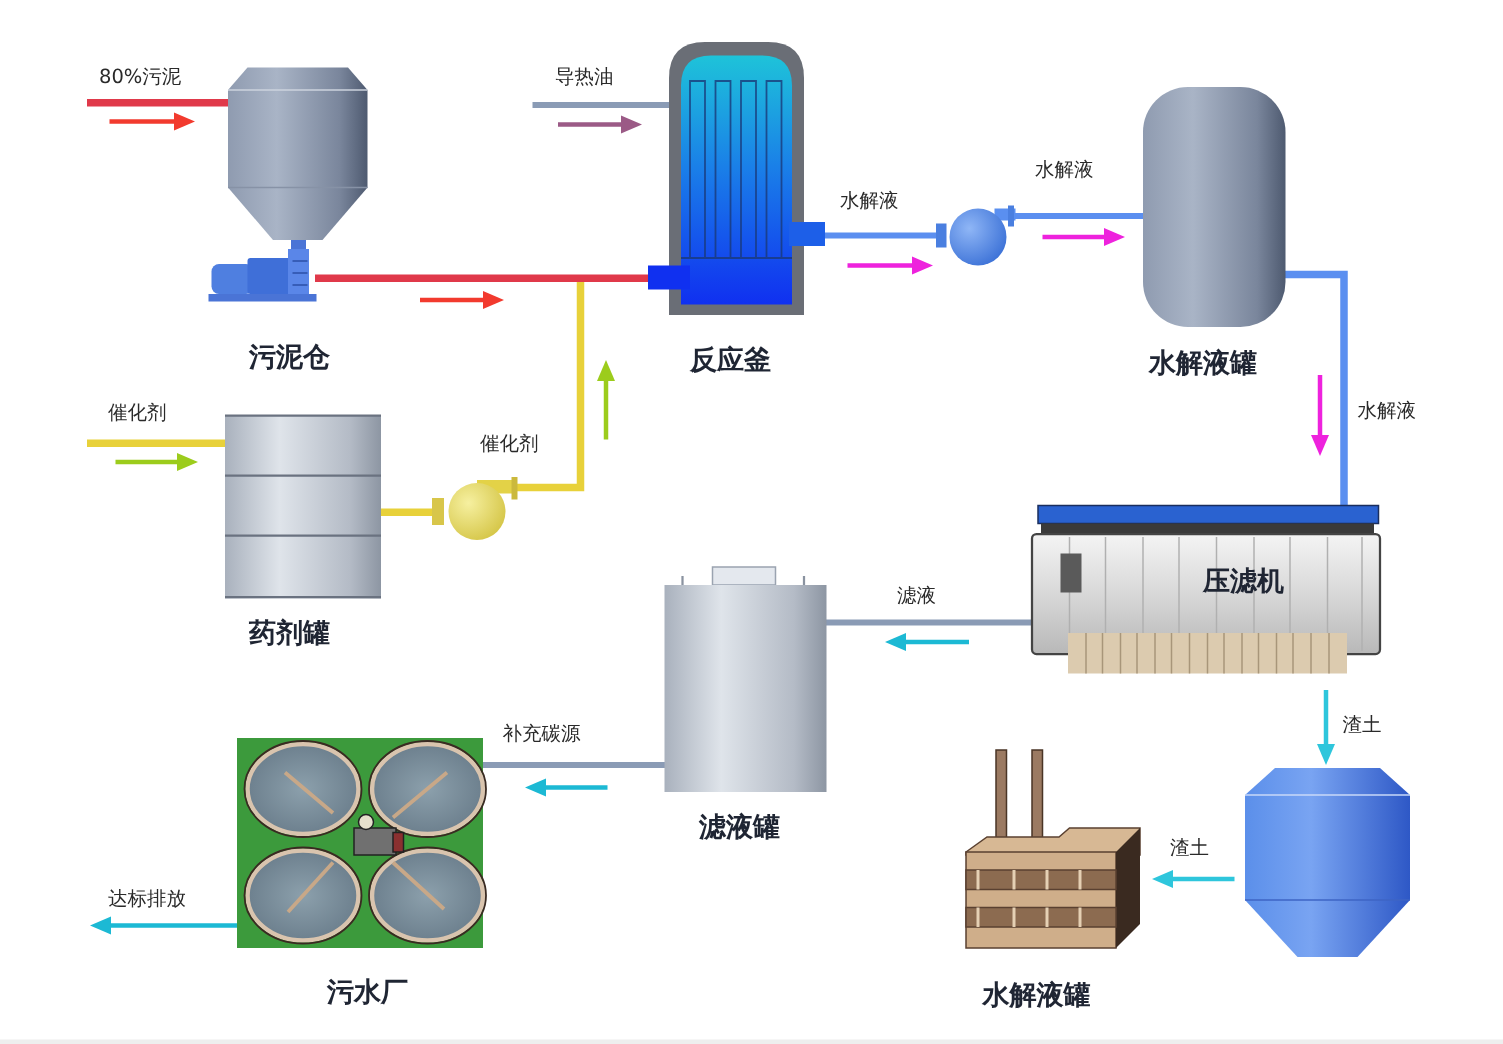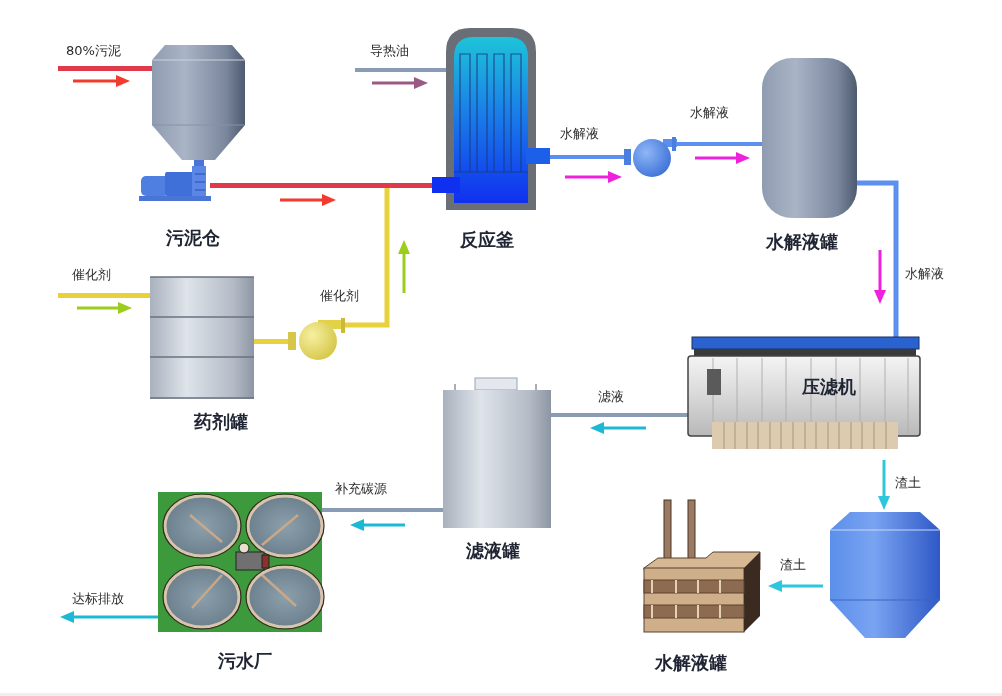--- a/index.html
+++ b/index.html
@@ -297,19 +297,19 @@
 <span class="lbl" style="left:320px;top:287px;">催化剂</span>
 <span class="lbl" style="left:598px;top:388px;">滤液</span>
 <span class="lbl" style="left:335px;top:480px;text-align:center;">补充碳源</span>
 <span class="lbl" style="left:72px;top:590px;">达标排放</span>
 <span class="lbl" style="left:895px;top:474px;">渣土</span>
 <span class="lbl" style="left:780px;top:556px;">渣土</span>
 
 <span class="ttl" style="left:166px;top:226px;">污泥仓</span>
 <span class="ttl" style="left:460px;top:228px;">反应釜</span>
 <span class="ttl" style="left:766px;top:230px;">水解液罐</span>
-<span class="ttl" style="left:166px;top:410px;margin-left:28px;">药剂罐</span>
+<span class="ttl" style="left:166px;top:410px;">药剂罐</span>
 <span class="ttl" style="left:775px;top:375px;margin-left:27px;">压滤机</span>
 <span class="ttl" style="left:466px;top:539px;">滤液罐</span>
 <span class="ttl" style="left:218px;top:649px;">污水厂</span>
 <span class="ttl" style="left:655px;top:651px;">水解液罐</span>
 
 <div class="bottom-line"></div>
 
 </body></html>

